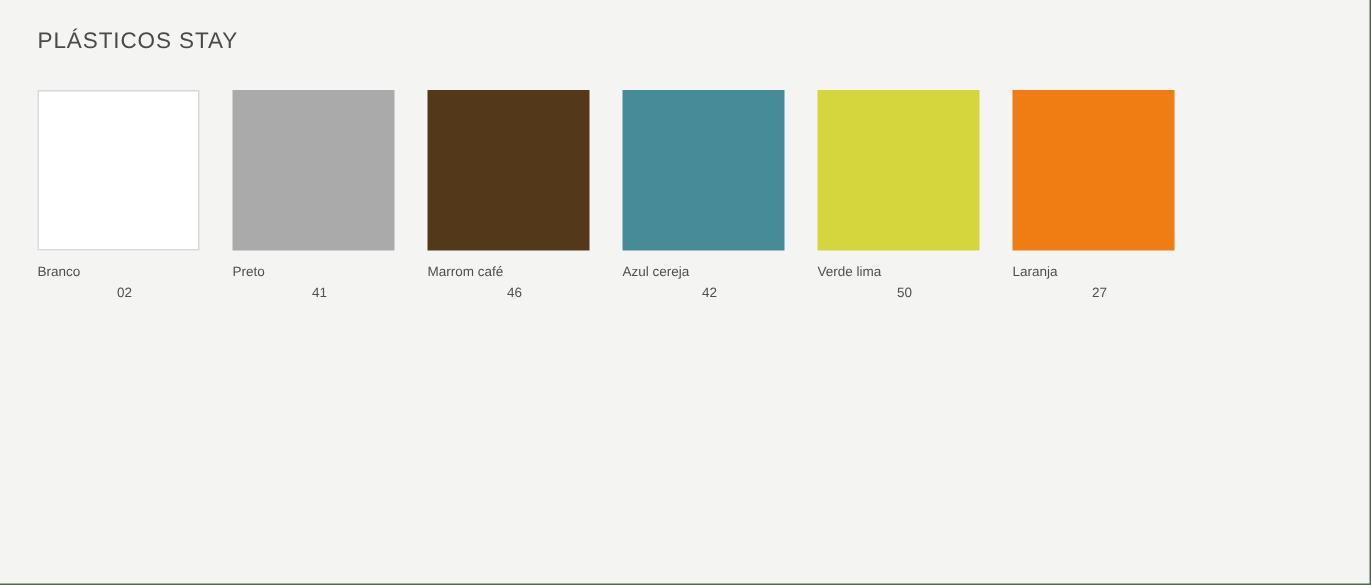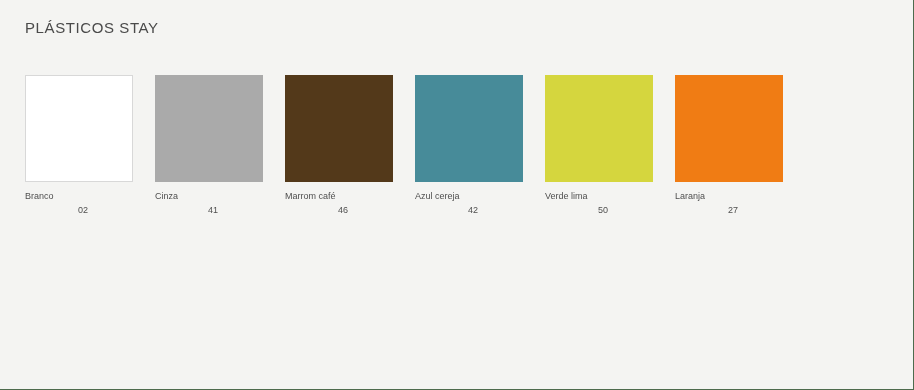--- a/index.html
+++ b/index.html
@@ -38,21 +38,20 @@
     left: 25px;
     top: 60px;
     width: 865px;
     display: flex;
     flex-wrap: wrap;
     gap: 14px 14px;
   }
   .swatch-cell {
     width: 116px;
     box-sizing: border-box;
-    margin-top: 15px;
   }
   .swatch-chip {
     width: 108px;
     height: 107px;
     box-sizing: border-box;
     display: block;
   }
   .swatch-chip.bordered {
     border: 1px solid #d8d8d8;
   }
@@ -80,21 +79,21 @@
   <div class="page-title">PLÁSTICOS STAY</div>
 
   <div class="swatch-grid">
       <div class="swatch-cell">
         <div class="swatch-chip bordered" style="background-color: rgb(255, 255, 255);"></div>
         <div class="swatch-name">Branco</div>
         <div class="swatch-code">02</div>
       </div>
       <div class="swatch-cell">
         <div class="swatch-chip" style="background-color: rgb(170, 170, 170);"></div>
-        <div class="swatch-name">Cinza</div>
+        <div class="swatch-name">Preto</div>
         <div class="swatch-code">41</div>
       </div>
       <div class="swatch-cell">
         <div class="swatch-chip" style="background-color: rgb(83, 57, 26);"></div>
         <div class="swatch-name">Marrom café</div>
         <div class="swatch-code">46</div>
       </div>
       <div class="swatch-cell">
         <div class="swatch-chip" style="background-color: rgb(71, 139, 153);"></div>
         <div class="swatch-name">Azul cereja</div>

